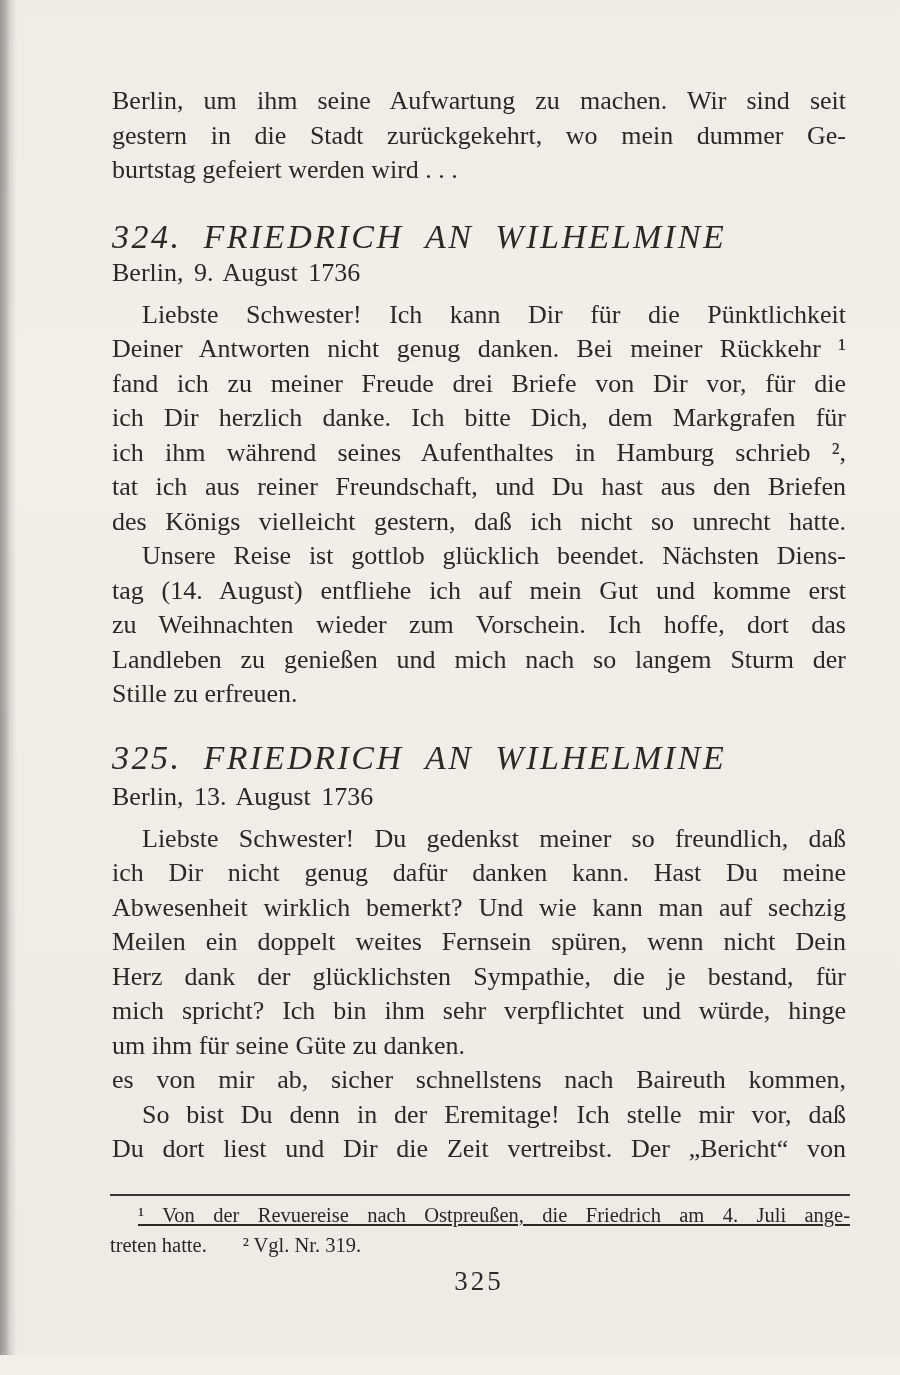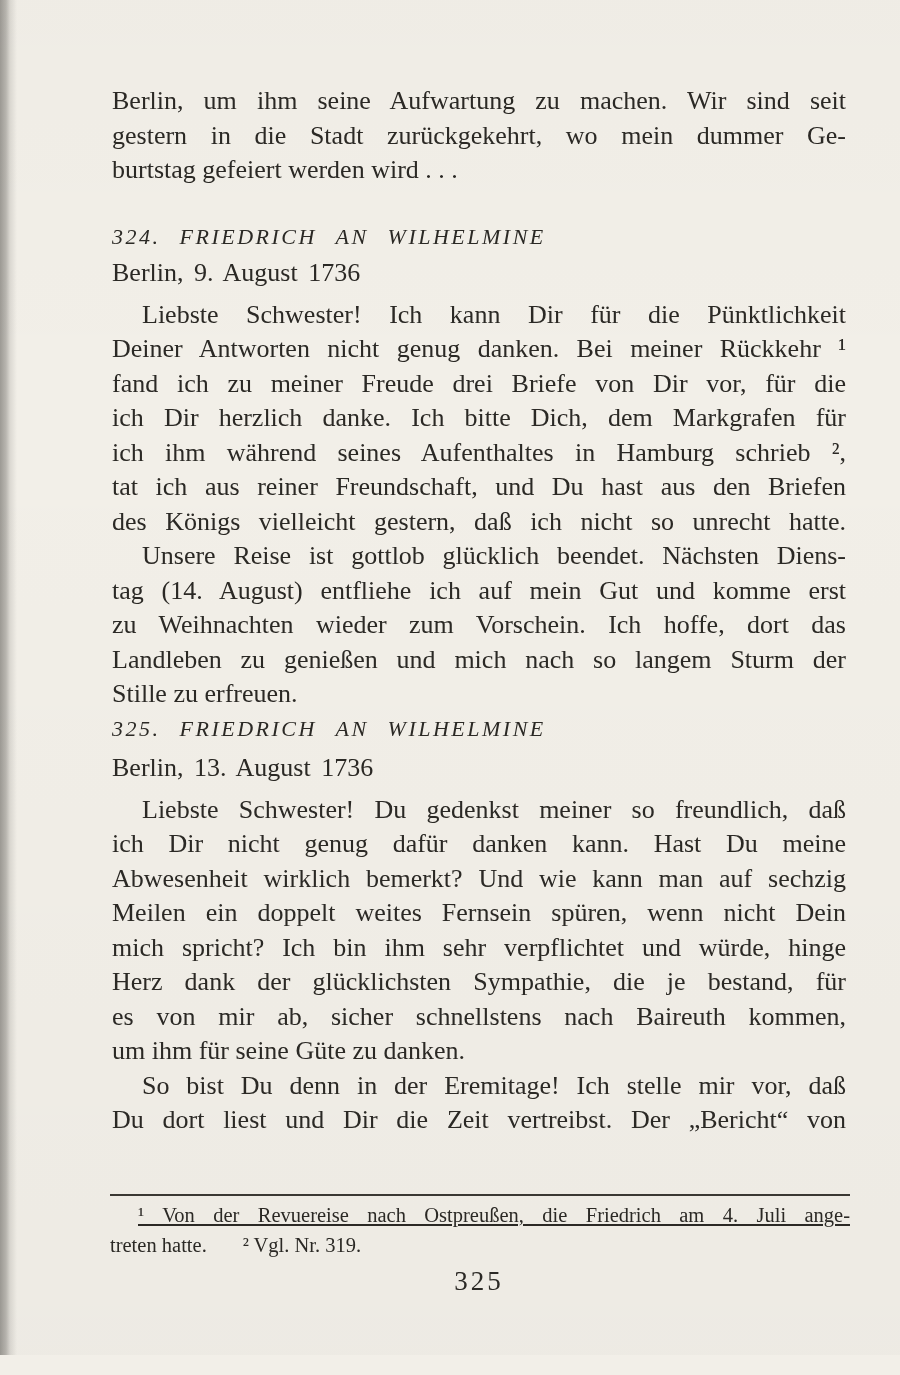--- a/index.html
+++ b/index.html
@@ -44,29 +44,29 @@
   .para { width: 100%; }
   .line {
     text-align: justify;
     text-align-last: justify;
     white-space: normal;
   }
   .line.last { text-align-last: left; }
   .line.indent { text-indent: 30px; }
 
   .letter-heading {
-    font-size: 22px;
+    font-size: 34px;
     font-weight: normal;
     font-style: italic;
     letter-spacing: 2.5px;
     word-spacing: 11px;
     line-height: 34.5px;
   }
   [data-name="letter-324-heading"] { margin-top: 32px; }
-  [data-name="letter-325-heading"] { }
+  [data-name="letter-325-heading"] { margin-top: 29px; }
   .dateline {
     text-align: left;
     line-height: 34.5px;
     word-spacing: 4px;
   }
   [data-name="letter-324-dateline"] { margin-top: 2px; }
   [data-name="letter-325-dateline"] { margin-top: 5px; }
   .after-dateline { margin-top: 7px; }
 
   .footnotes {
@@ -134,24 +134,24 @@
     </section>
 
     <section data-name="letter-325">
       <h2 class="letter-heading" data-name="letter-325-heading">325. FRIEDRICH AN WILHELMINE</h2>
       <div class="dateline" data-name="letter-325-dateline">Berlin, 13. August 1736</div>
       <section class="para after-dateline" data-name="letter-325-paragraph-1">
           <div class="line indent" data-name="text-line">Liebste Schwester! Du gedenkst meiner so freundlich, daß</div>
           <div class="line" data-name="text-line">ich Dir nicht genug dafür danken kann. Hast Du meine</div>
           <div class="line" data-name="text-line">Abwesenheit wirklich bemerkt? Und wie kann man auf sechzig</div>
           <div class="line" data-name="text-line">Meilen ein doppelt weites Fernsein spüren, wenn nicht Dein</div>
+          <div class="line" data-name="text-line">Herz dank der glücklichsten Sympathie, die je bestand, für</div>
           <div class="line" data-name="text-line">mich spricht? Ich bin ihm sehr verpflichtet und würde, hinge</div>
-          <div class="line" data-name="text-line">Herz dank der glücklichsten Sympathie, die je bestand, für</div>
+          <div class="line last" data-name="text-line">um ihm für seine Güte zu danken.</div>
           <div class="line" data-name="text-line">es von mir ab, sicher schnellstens nach Baireuth kommen,</div>
-          <div class="line last" data-name="text-line">um ihm für seine Güte zu danken.</div>
         </section>
       <section class="para" data-name="letter-325-paragraph-2">
           <div class="line indent" data-name="text-line">So bist Du denn in der Eremitage! Ich stelle mir vor, daß</div>
           <div class="line" data-name="text-line">Du dort liest und Dir die Zeit vertreibst. Der „Bericht“ von</div>
         </section>
     </section>
 
   </main>
 
   <footer class="footnotes" data-name="footnote-block">

